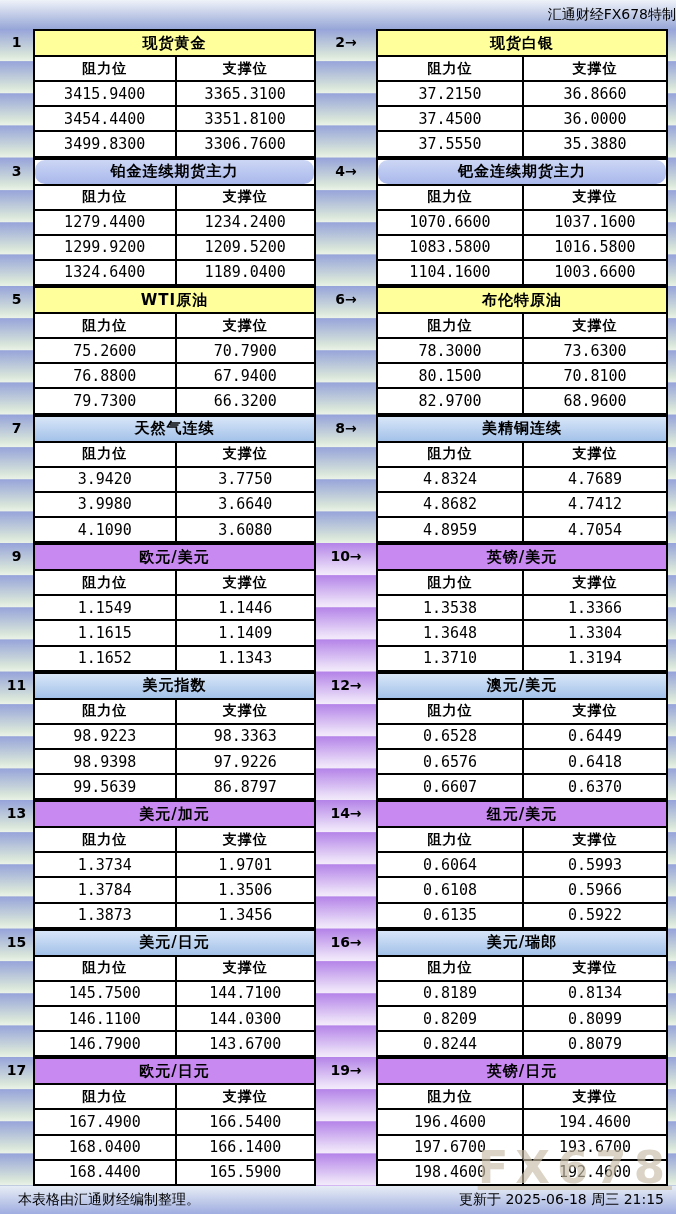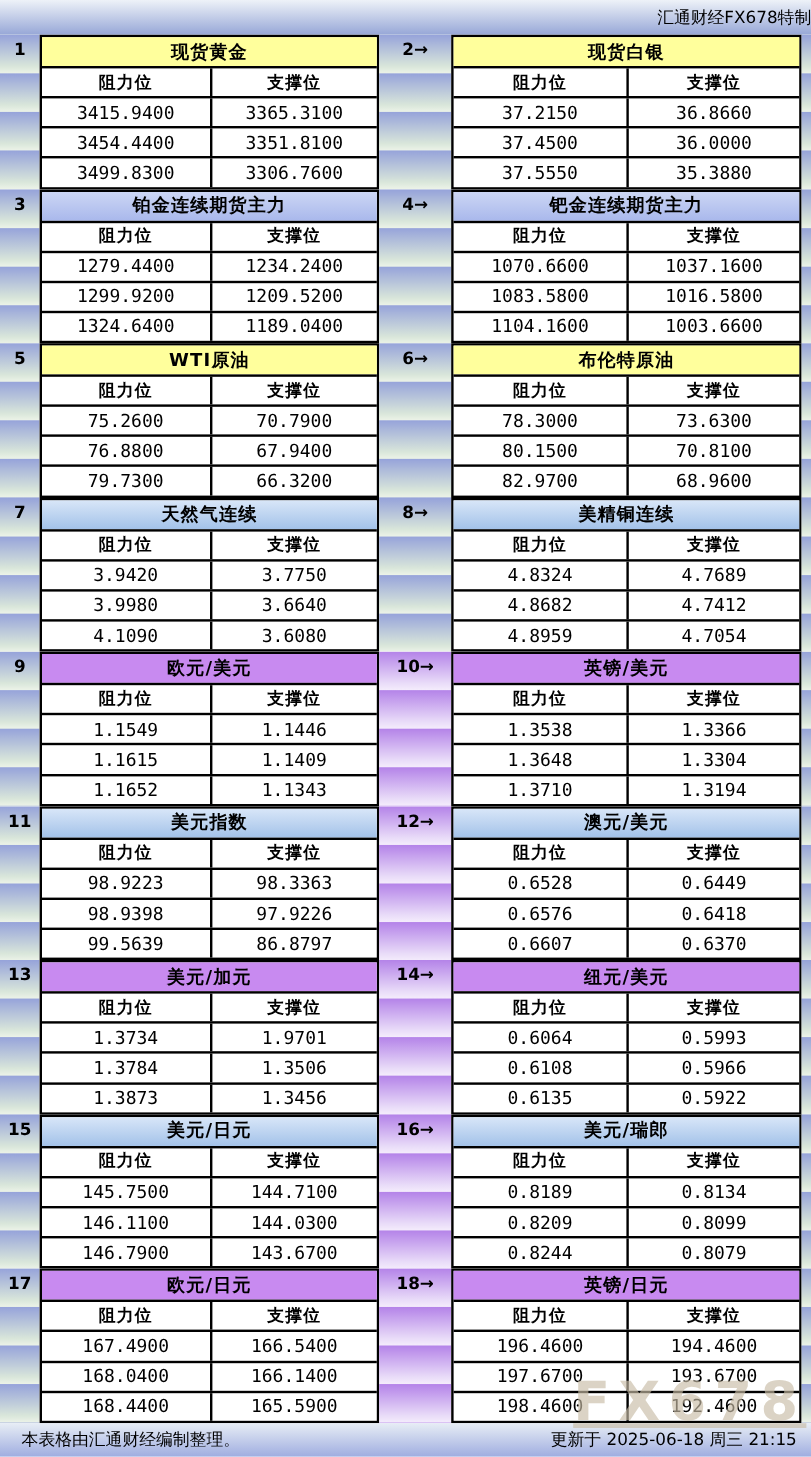--- a/index.html
+++ b/index.html
@@ -21,21 +21,21 @@
   .band.purple { background-image:linear-gradient(to bottom,#b483e8 0%,#e9dcf8 82%,#f4ecfc 100%); }
 
   .idxcell, .gutcell { text-align:center; padding-top:5px; font-weight:bold;
                        font-size:14px; line-height:16px; }
 
   .ptable { border:2px solid #000; background:#fff; display:grid;
             grid-template-rows:24px 25px 1fr 1fr 1fr; height:100%;text-align:right; }
   .ttl { display:flex; align-items:center; justify-content:center;
          font-weight:bold; font-size:15px; letter-spacing:1px; }
   .th-yellow { background:#ffff9c; }
-  .th-peri   { background:linear-gradient(#ccd6f4,#a9b8ec); }
+  .th-peri   { background:linear-gradient(#ccd6f4,#a9b8ec);border-radius:10px; }
   .th-sky    { background:linear-gradient(#d8e6f8,#a3c2e9); }
   .th-purple { background:#c88af0; }
   .trow { display:grid; grid-template-columns:1fr 1fr; border-top:2px solid #000; }
   .tcell { display:flex; align-items:center; justify-content:center; }
   .tcell.c2 { border-left:2px solid #000; }
   .hdrtxt { font-weight:bold; font-size:14px; letter-spacing:1px; }
   .val { font-family:"DejaVu Sans Mono", monospace; font-size:15px; }
 
   .watermark { position:absolute; right:4px; bottom:20px; font-size:45px;
                font-weight:bold; letter-spacing:7px; color:#c9bda7; opacity:.65;
@@ -390,21 +390,21 @@
       </div>
       <div class="trow">
         <div class="tcell val">168.0400</div>
         <div class="tcell c2 val">166.1400</div>
       </div>
       <div class="trow">
         <div class="tcell val">168.4400</div>
         <div class="tcell c2 val">165.5900</div>
       </div>
     </div>
-    <div class="gutcell band purple">18→</div>
+    <div class="gutcell band purple">19→</div>
     <div class="ptable">
       <div class="ttl th-purple">英镑/日元</div>
       <div class="trow hdr">
         <div class="tcell hdrtxt">阻力位</div>
         <div class="tcell c2 hdrtxt">支撑位</div>
       </div>
       <div class="trow">
         <div class="tcell val">196.4600</div>
         <div class="tcell c2 val">194.4600</div>
       </div>

